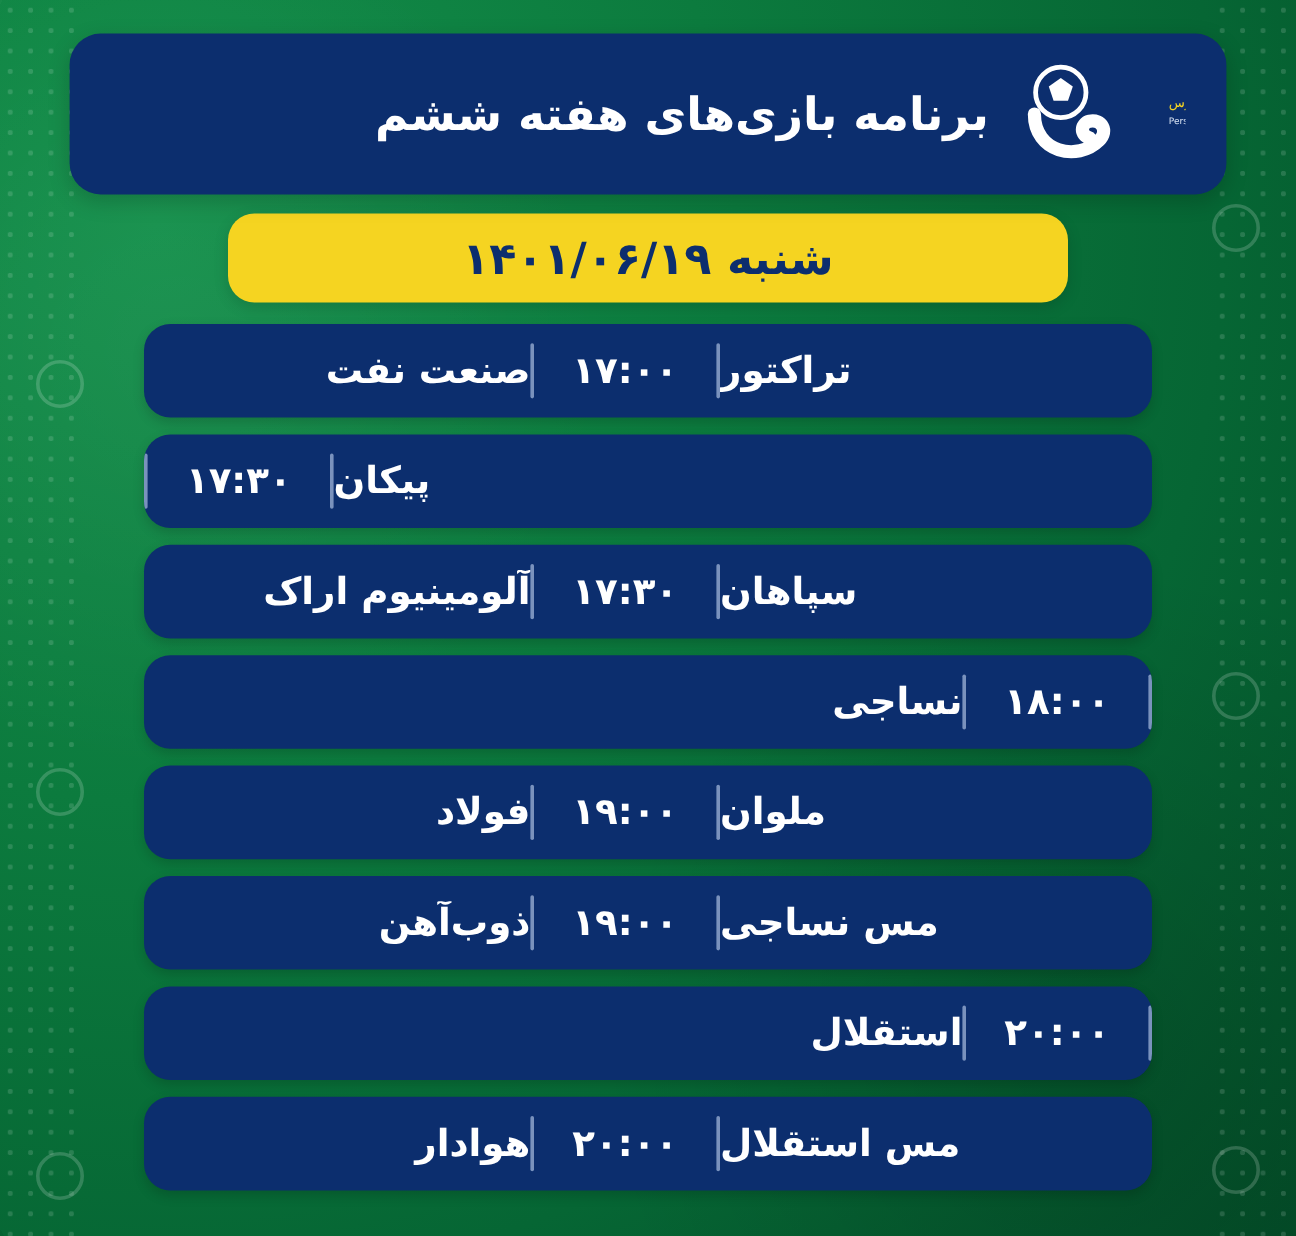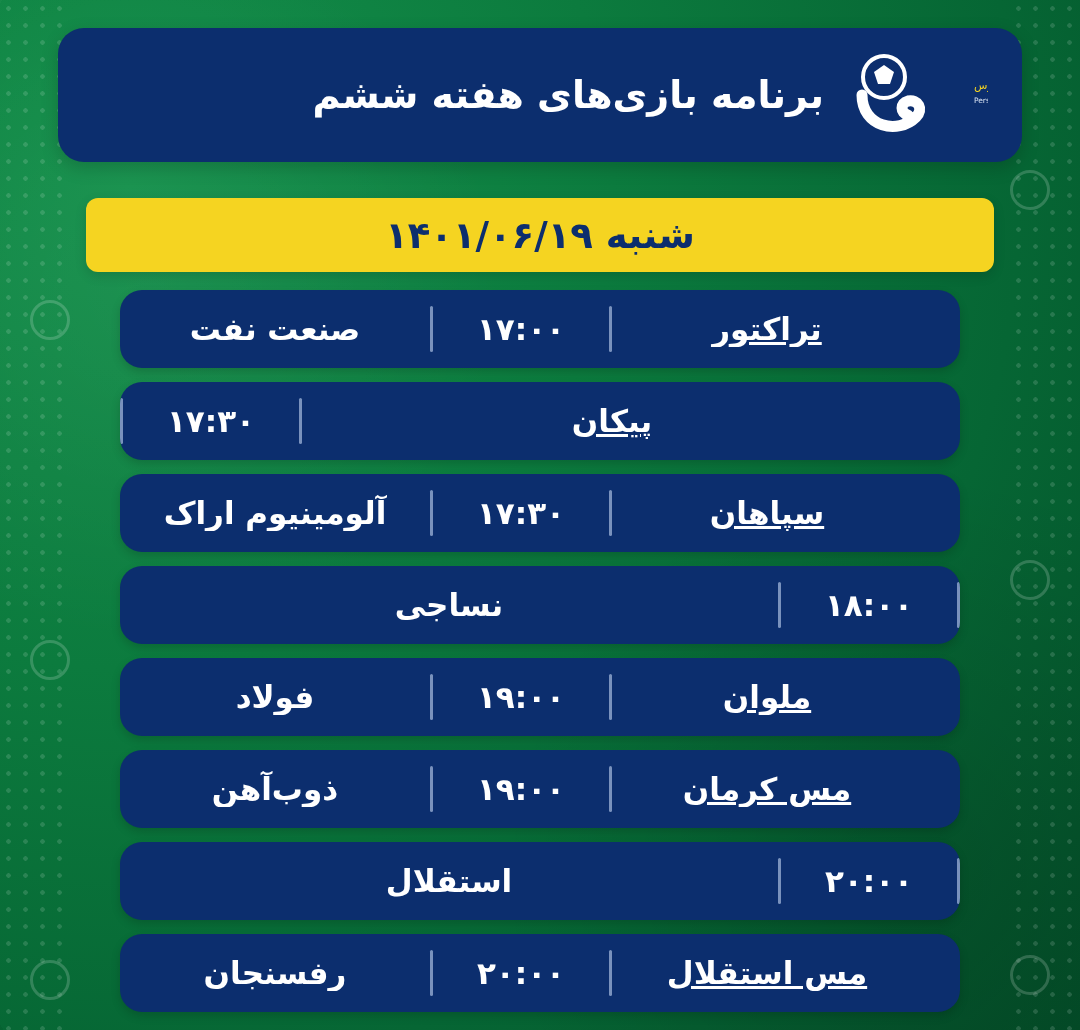--- a/index.html
+++ b/index.html
@@ -112,25 +112,25 @@
     width: 150px;
     height: 104px;
     display: flex;
     align-items: center;
     justify-content: center;
     flex: none;
   }
 
   
   .date-bar {
-    margin: 36px auto 0 auto;
-    width: 908px;
+    margin: 16px auto 0 auto;
+    width: 700px;
     height: 74px;
     background: #f5d421;
-    border-radius: 12px;
+    border-radius: 22px;
     display: flex;
     align-items: center;
     justify-content: center;
     box-shadow: 0 4px 12px rgba(0,0,0,0.14);
   }
   .date-text {
     color: #0c2e6e;
     font-size: 37px;
     font-weight: bold;
     letter-spacing: 0.5px;
@@ -155,33 +155,33 @@
     overflow: hidden;
   }
   .team {
     flex: 1 1 0;
     color: #ffffff;
     font-size: 31px;
     font-weight: bold;
     white-space: nowrap;
     overflow: hidden;
   }
-  .team.home { text-align: center; padding-right: 38px; text-decoration: underline; }
-  .team.away { text-align: center;   }
+  .team.home { text-align: left; padding-right: 38px; }
+  .team.away { text-align: right;   }
   .divider {
     width: 3px;
     height: 46px;
     background: #9fb4d8;
     border-radius: 2px;
     flex: none;
     opacity: .75;
   }
   .time {
     flex: none;
-    width: 176px;
+    width: 152px;
     text-align: center;
     color: #ffffff;
     font-size: 31px;
     font-weight: bold;
     letter-spacing: 1px;
   }
 </style>
 </head>
 <body>
 
@@ -251,36 +251,36 @@
 
     <div class="match-row">
       <div class="team home">ملوان</div>
       <div class="divider"></div>
       <div class="time">۱۹:۰۰</div>
       <div class="divider"></div>
       <div class="team away">فولاد</div>
     </div>
 
     <div class="match-row">
-      <div class="team home">مس کرمان</div>
+      <div class="team home">مس نساجی</div>
       <div class="divider"></div>
       <div class="time">۱۹:۰۰</div>
       <div class="divider"></div>
       <div class="team away">ذوب‌آهن</div>
     </div>
 
     <div class="match-row">
       <div class="divider"></div>
       <div class="time">۲۰:۰۰</div>
       <div class="divider"></div>
       <div class="team away">استقلال</div>
     </div>
 
     <div class="match-row">
       <div class="team home">مس استقلال</div>
       <div class="divider"></div>
       <div class="time">۲۰:۰۰</div>
       <div class="divider"></div>
-      <div class="team away">رفسنجان</div>
+      <div class="team away">هوادار</div>
     </div>
 
   </div>
 </div>
 
 </body></html>

